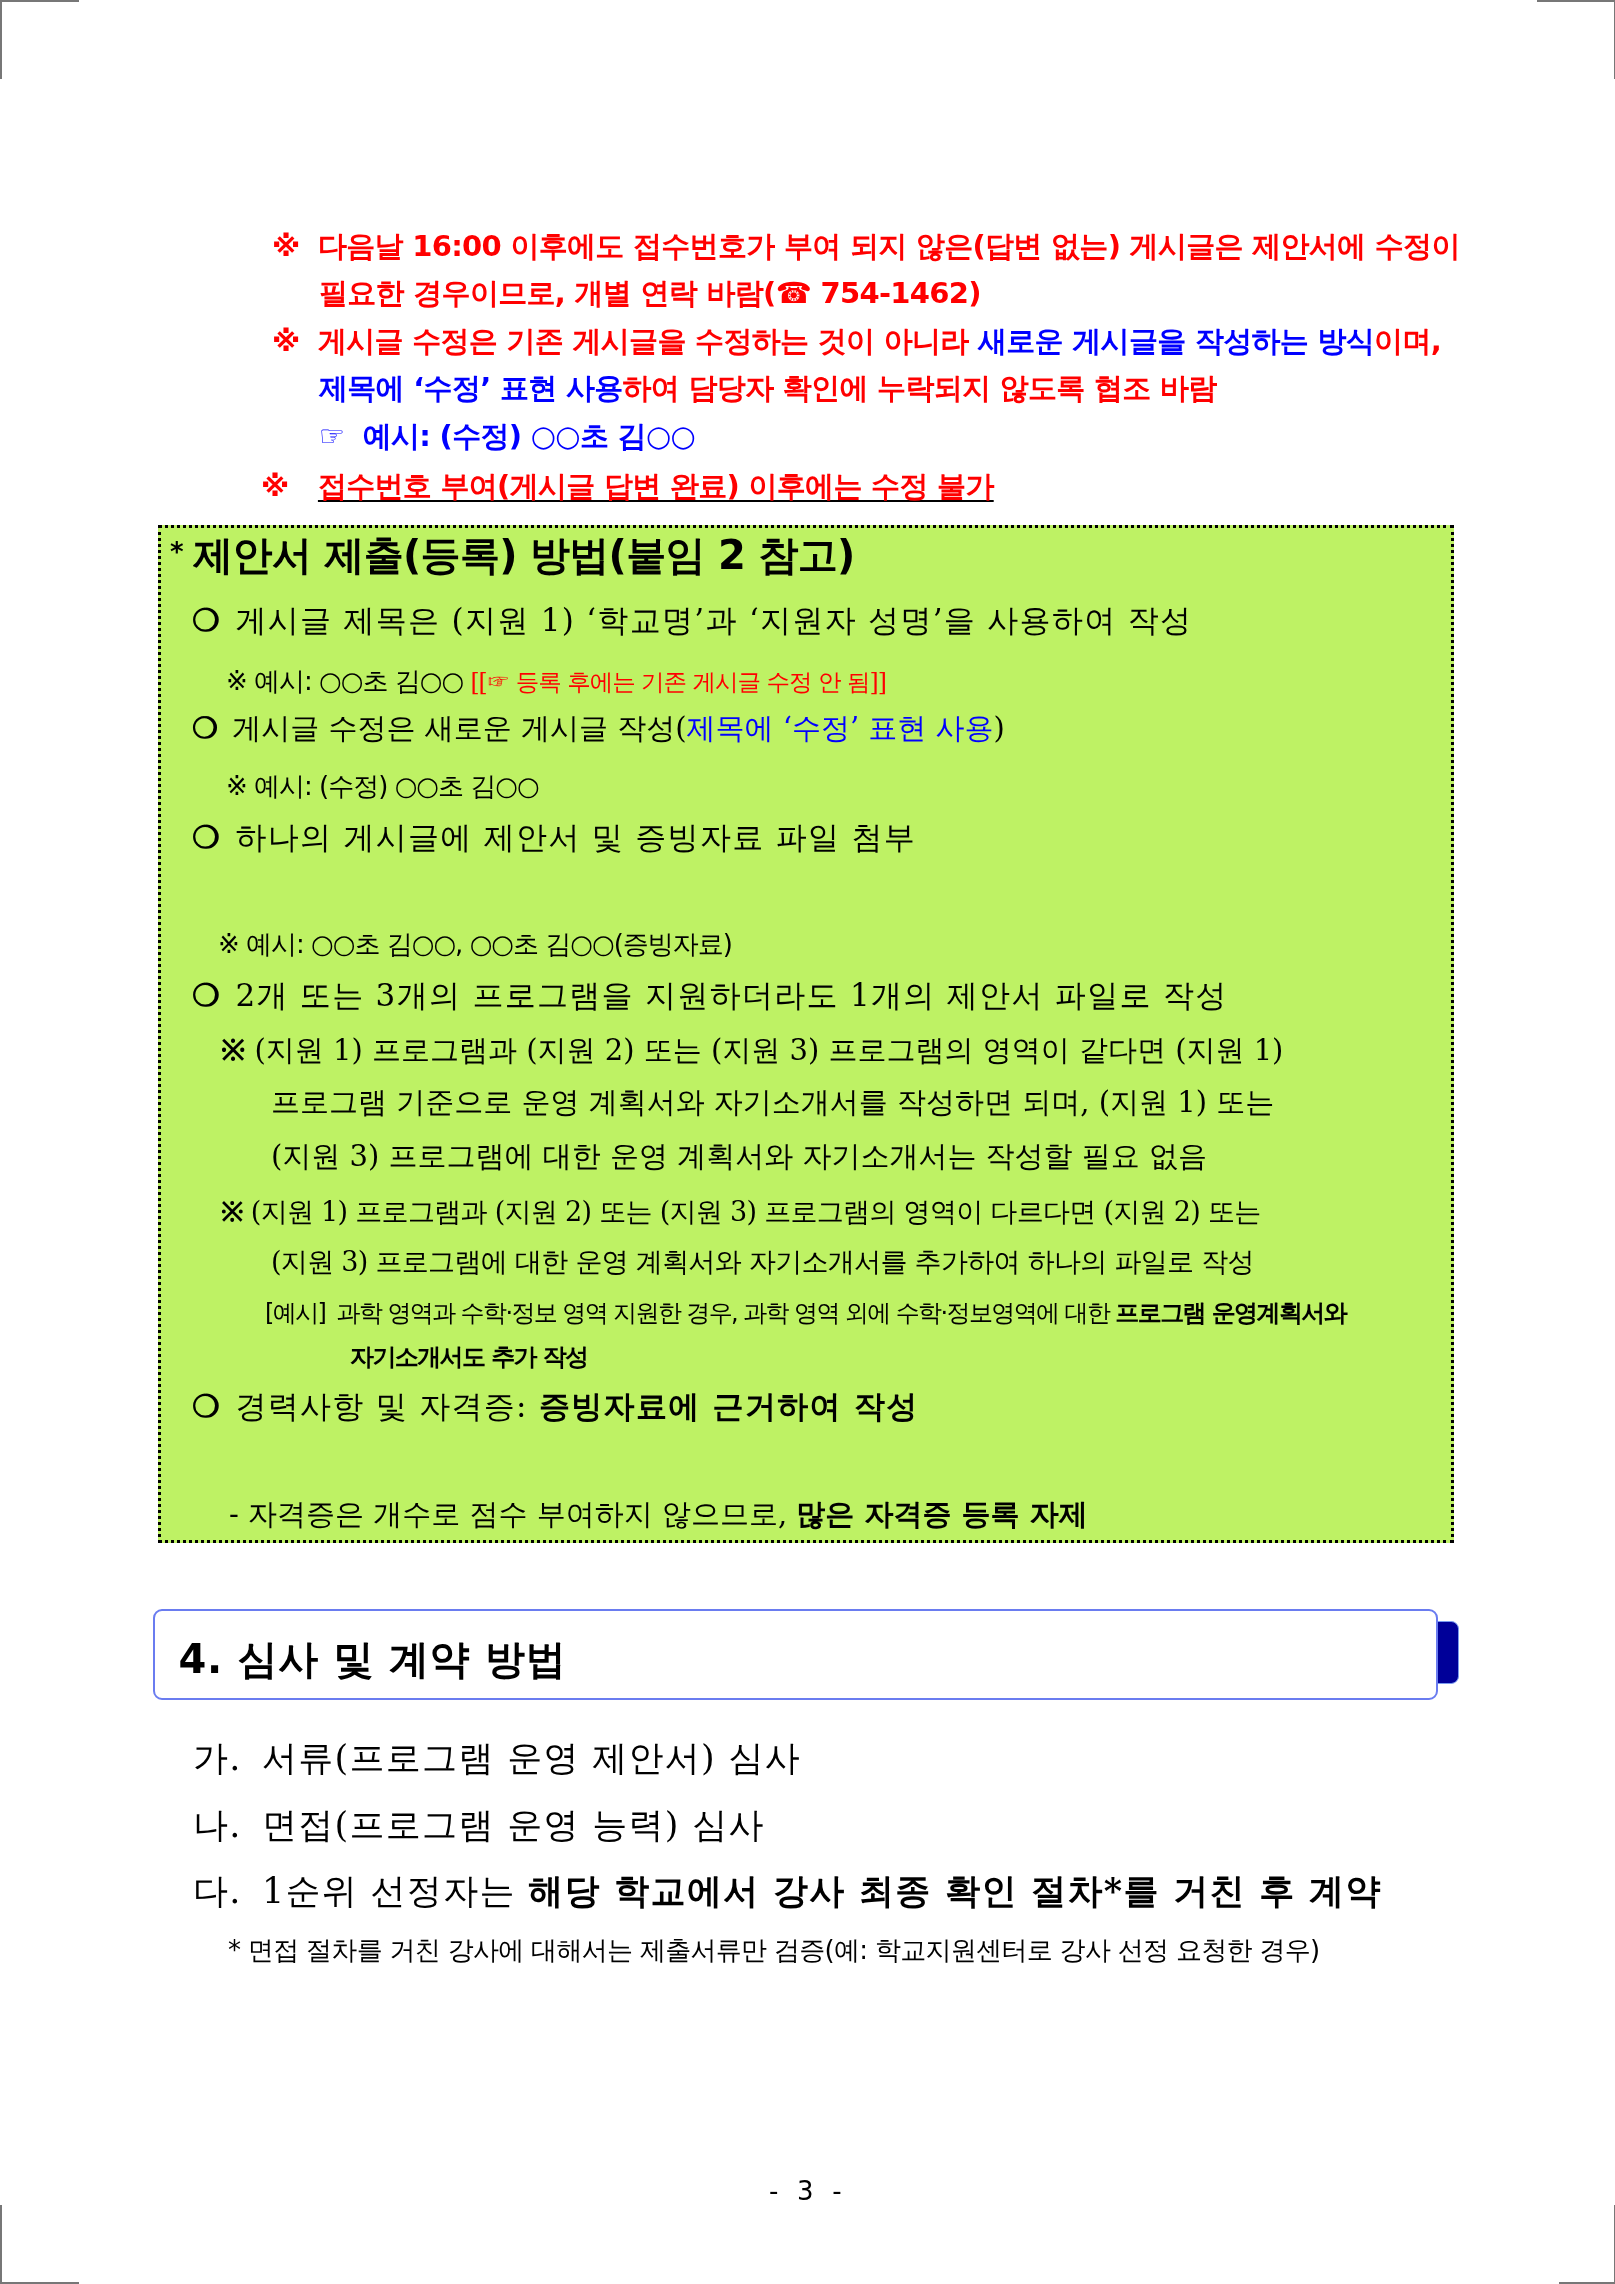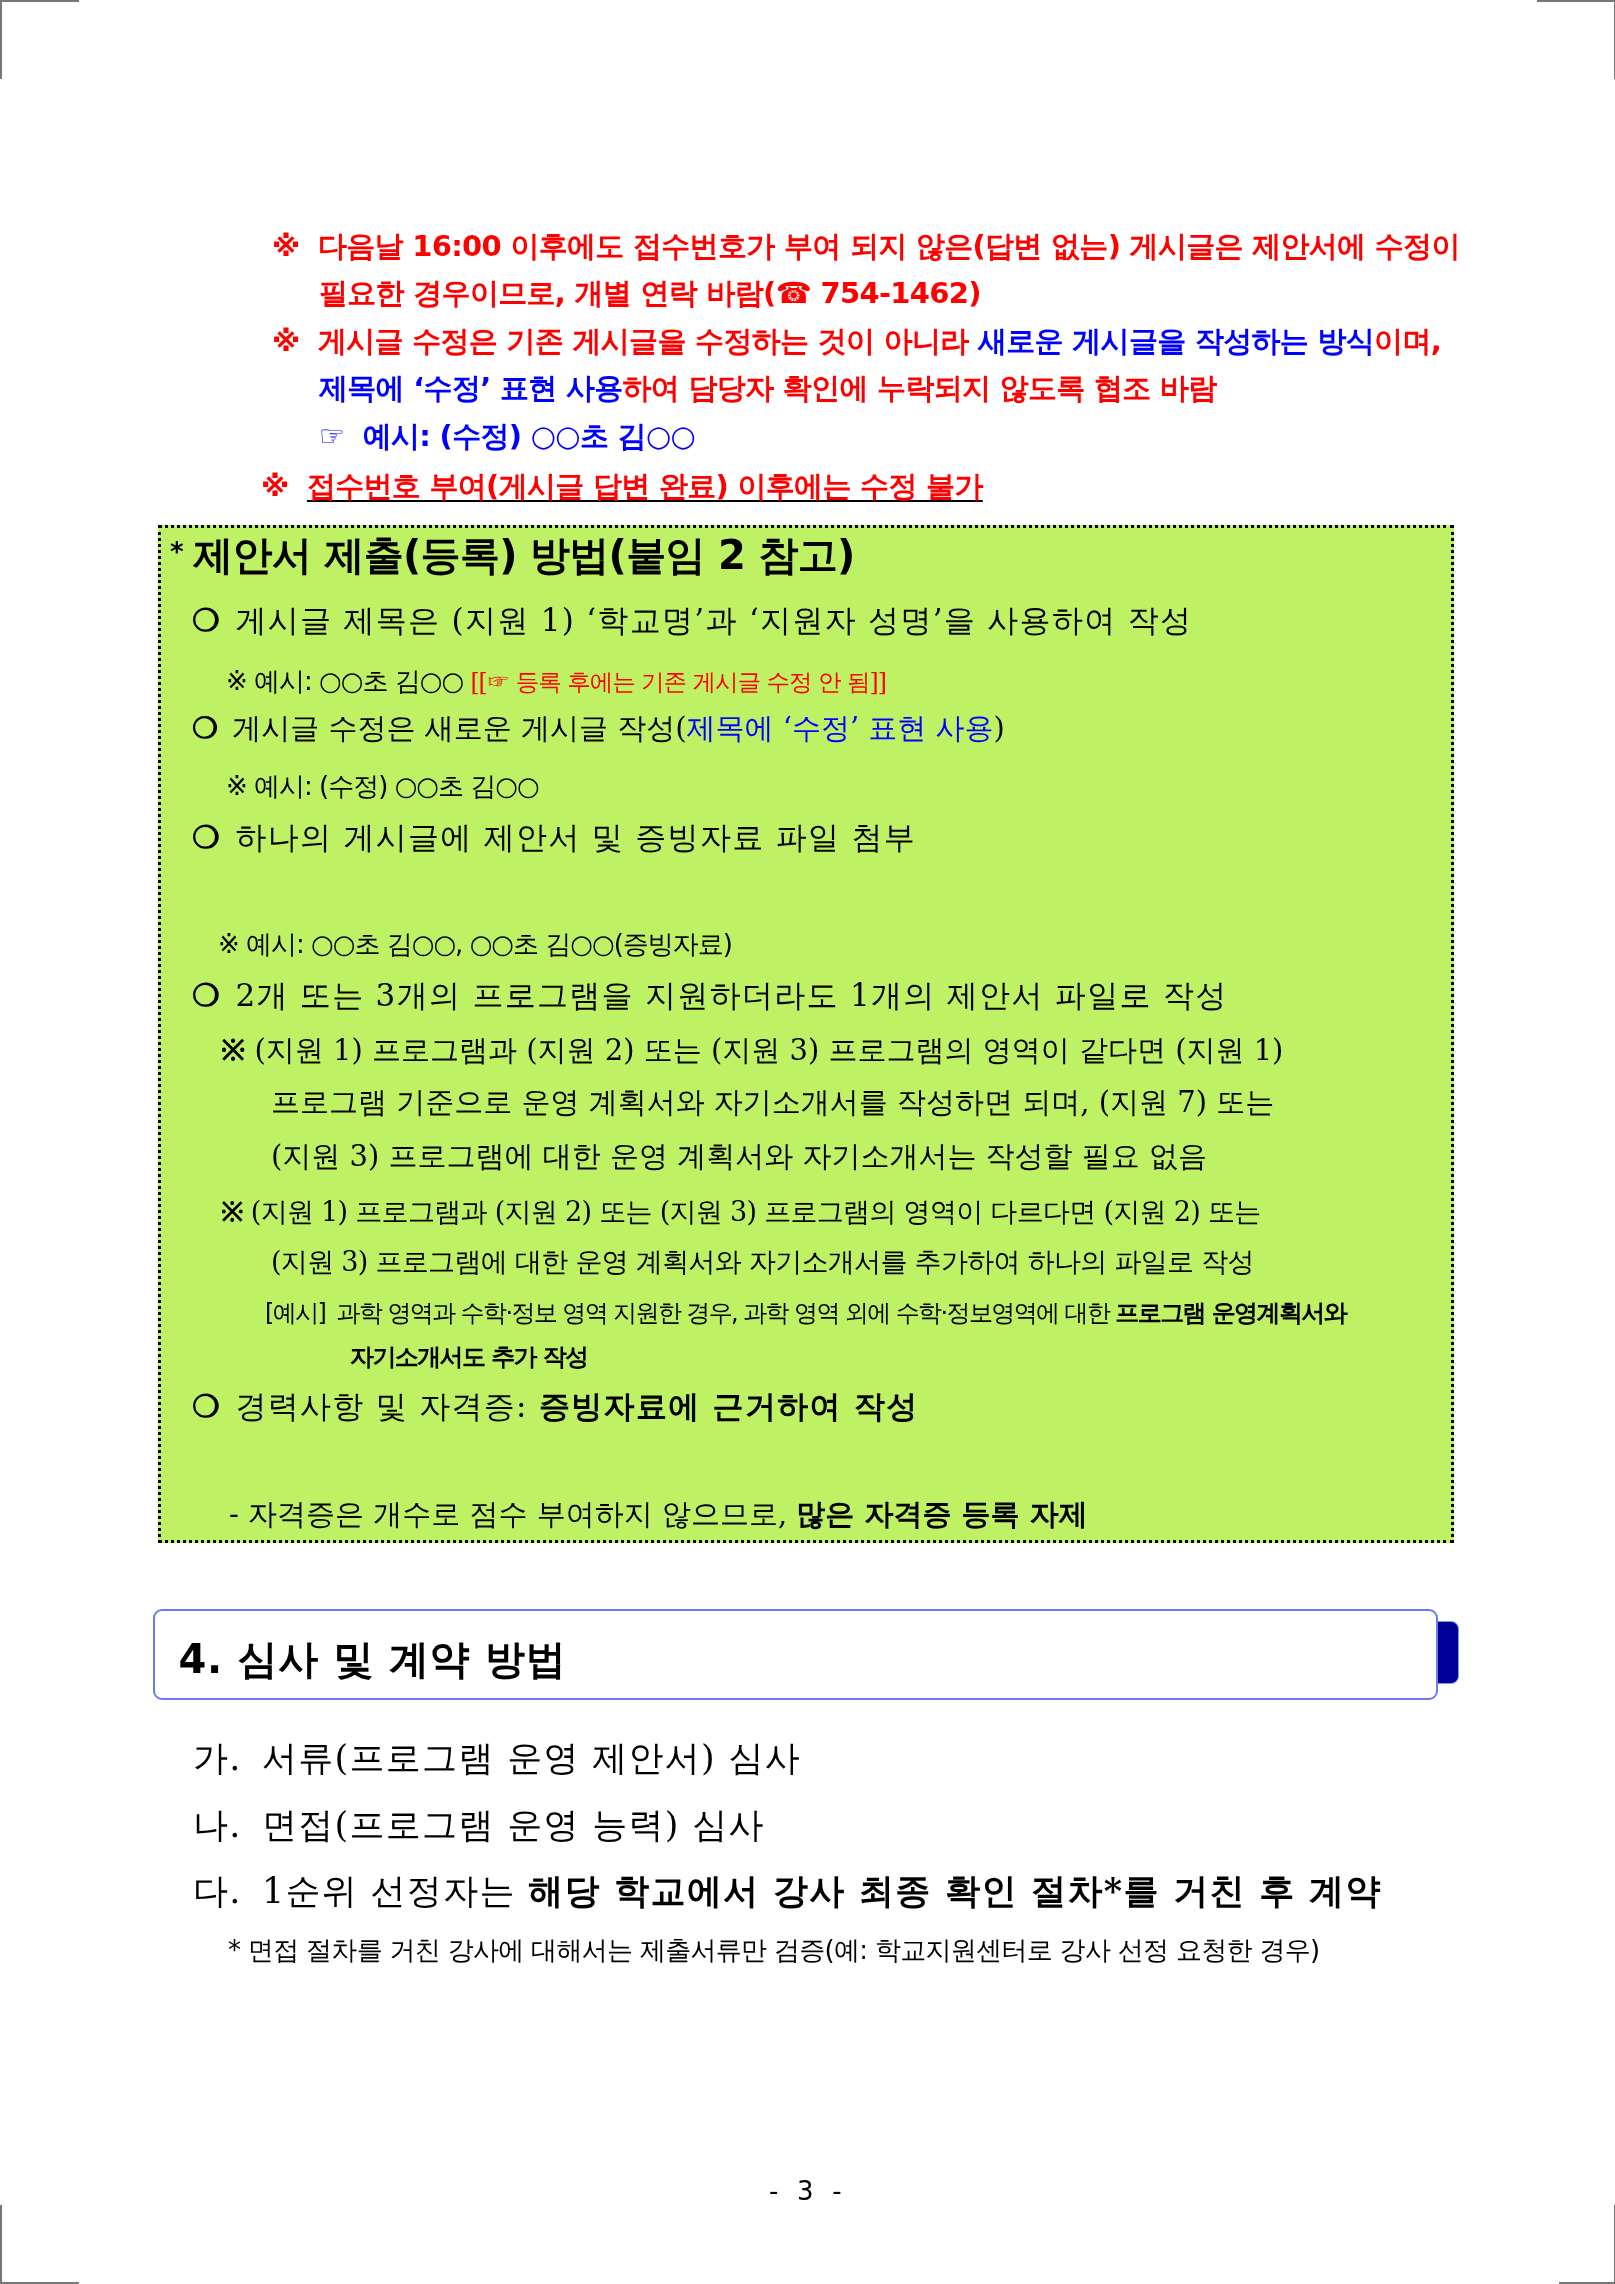--- a/index.html
+++ b/index.html
@@ -65,21 +65,21 @@
     <span class="blue">제목에 ‘수정’ 표현 사용</span><span class="red">하여 담당자 확인에 누락되지 않도록 협조 바람</span>
   </div>
   <div class="line notice blue" style="left:319px; top:417px;">
     <span>☞</span>
     <span style="margin-left:9px;">예시: (수정) ○○초 김○○</span>
   </div>
 </div>
 
 <div class="line notice red" style="left:261px; top:467px;">
   <span>※</span>
-  <span class="u" style="margin-left:9px;">접수번호 부여(게시글 답변 완료) 이후에는 수정 불가</span>
+  <span class="u" style="margin-left:20px;">접수번호 부여(게시글 답변 완료) 이후에는 수정 불가</span>
 </div>
 
 <div class="box">
   <div class="line box-title" style="left:9px; top:0px;">
     <span class="star">*</span><span>제안서 제출(등록) 방법(붙임 2 참고)</span>
   </div>
 
   <div class="line bl1" style="left:31px; top:72px;">
     <span class="bullet">❍</span><span>게시글 제목은 (지원 1) ‘학교명’과 ‘지원자 성명’을 사용하여 작성</span>
   </div>
@@ -110,21 +110,21 @@
 
   <div class="line bl1" style="left:31px; top:447px;">
     <span class="bullet">❍</span><span>2개 또는 3개의 프로그램을 지원하더라도 1개의 제안서 파일로 작성</span>
   </div>
 
   <div>
     <div class="line bl2" style="left:60px; top:501px;">
       <span class="b">※</span>
       <span>(지원 1) 프로그램과 (지원 2) 또는 (지원 3) 프로그램의 영역이 같다면 (지원 1)</span>
     </div>
-    <div class="line bl2" style="left:110px; top:555px;">프로그램 기준으로 운영 계획서와 자기소개서를 작성하면 되며, (지원 7) 또는</div>
+    <div class="line bl2" style="left:110px; top:555px;">프로그램 기준으로 운영 계획서와 자기소개서를 작성하면 되며, (지원 1) 또는</div>
     <div class="line bl2" style="left:110px; top:609px;">(지원 3) 프로그램에 대한 운영 계획서와 자기소개서는 작성할 필요 없음</div>
   </div>
 
   <div>
     <div class="line bl2" style="left:60px; top:664px; font-size:27px; letter-spacing:-0.7px;">
       <span class="b">※</span>
       <span>(지원 1) 프로그램과 (지원 2) 또는 (지원 3) 프로그램의 영역이 다르다면 (지원 2) 또는</span>
     </div>
     <div class="line bl2" style="left:110px; top:716px; font-size:27px; letter-spacing:-0.7px;">(지원 3) 프로그램에 대한 운영 계획서와 자기소개서를 추가하여 하나의 파일로 작성</div>
   </div>

